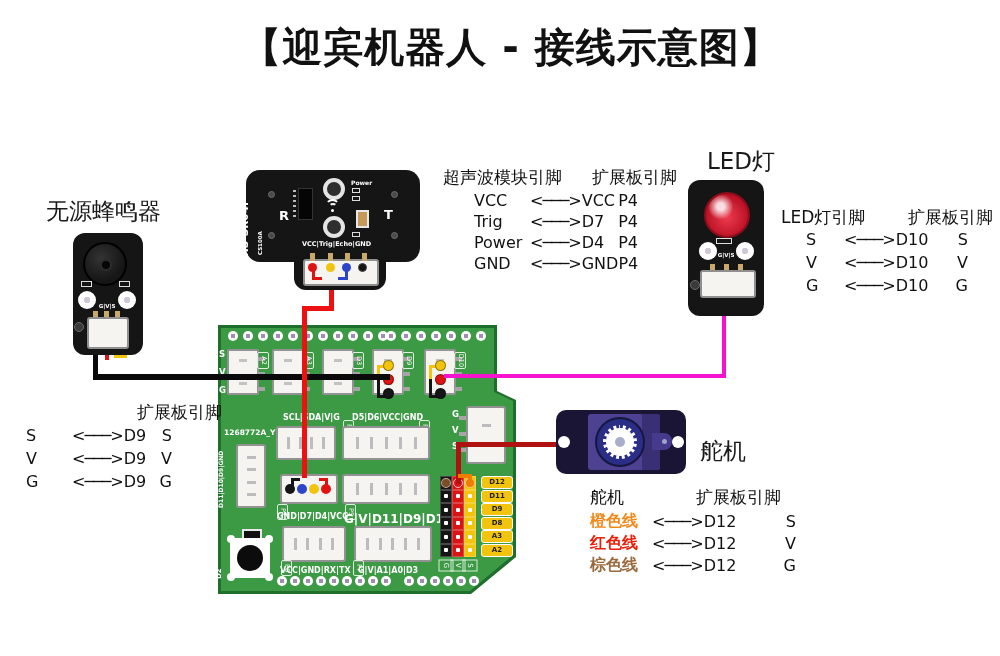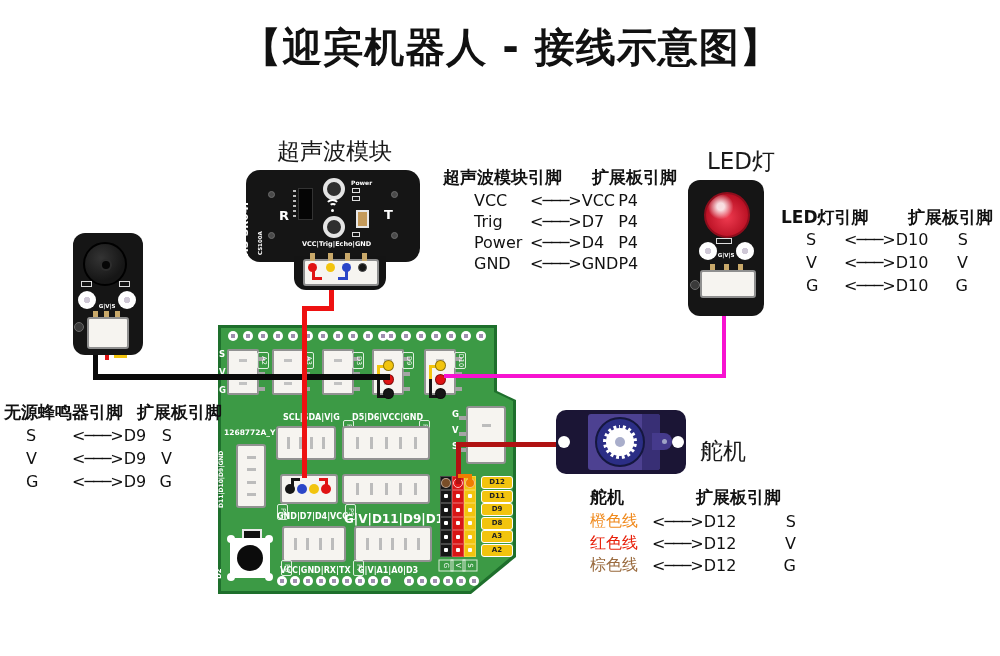--- a/index.html
+++ b/index.html
@@ -1,31 +1,31 @@
 <!DOCTYPE html>
 <html><head>
 <meta charset="utf-8">
 <style>
   html,body{margin:0;padding:0;background:#fff;font-family:"DejaVu Sans","Liberation Sans",sans-serif;}
   .canvas{position:relative;width:1000px;height:656px;background:#fff;overflow:hidden;}
   .abs{position:absolute;box-sizing:border-box;}
   .title{position:absolute;left:0;right:0;top:20px;text-align:center;font-size:40px;font-weight:600;color:#111;letter-spacing:1px;margin-left:22px;}
   .mod-label{position:absolute;font-size:23px;color:#1a1a1a;z-index:9;}
   
-  .tbl-h{position:absolute;font-size:17px;font-weight:700;color:#111;z-index:3;}
+  .tbl-h{position:absolute;font-size:17px;font-weight:400;color:#111;z-index:3;}
   .ptable-rows{position:absolute;display:flex;flex-direction:column;z-index:3;}
   .trow{display:flex;align-items:center;font-size:16px;color:#111;}
   .t-from{flex:none;}
   .t-arrow{letter-spacing:-1px;}
   .t-to{margin-left:1px;}
   .t-pin{margin-left:auto;}
   .rows-ultra .trow{height:21px;} .rows-ultra .t-from{width:56px;}
   .rows-led .trow{height:23px;}   .rows-led .t-from{width:38px;}
   .rows-buz .trow{height:23px;}   .rows-buz .t-from{width:46px;}
-  .rows-servo .trow{height:22px;} .rows-servo .t-from{width:62px;}
+  .rows-servo .trow{height:22px;} .rows-servo .t-from{width:62px;font-weight:bold;}
   
   .board-outer{position:absolute;left:218px;top:325px;width:298px;height:269px;background:#1e6f2c;
     clip-path:polygon(0 0,279px 0,279px 66px,298px 75px,298px 232px,253px 269px,0 269px);}
   .board-inner{position:absolute;left:221px;top:328px;width:292px;height:263px;background:#3c9a45;
     clip-path:polygon(0 0,273px 0,273px 64px,292px 73px,292px 227px,249px 263px,0 263px);}
   .holes{position:absolute;display:flex;z-index:2;}
   .hole{width:10px;height:10px;border-radius:50%;background:radial-gradient(circle,#9e8fae 0 2.4px,#ffffff 2.5px);flex:none;}
   .silk{position:absolute;color:#fff;font-weight:600;z-index:2;white-space:nowrap;}
   .jst{position:absolute;background:#f6f4f0;border:2px solid #929292;border-radius:3px;z-index:2;display:flex;align-items:center;justify-content:space-evenly;box-sizing:border-box;}
   .jst.vert{flex-direction:column;}
@@ -60,21 +60,21 @@
   .pinstub{position:absolute;background:#c9a96a;z-index:9;}
   .rot{transform:rotate(-90deg);transform-origin:left bottom;white-space:nowrap;}
 </style>
 </head>
 <body>
 
 <div class="canvas">
 
   <div class="title">【迎宾机器人 - 接线示意图】</div>
 
-  <div class="mod-label" style="left:277px;top:136px;">超声波模块</div>
+  <div class="mod-label" style="left:46px;top:196px;">无源蜂鸣器</div>
   <div class="mod-label" style="left:707px;top:146px;">LED灯</div>
   <div class="mod-label" style="left:700px;top:436px;">舵机</div>
 
   <div class="board-outer"></div>
   <div class="board-inner"></div>
 
   <div class="holes" style="left:228px;top:331px;gap:5px;">
       <span class="hole"></span>
       <span class="hole"></span>
       <span class="hole"></span>
@@ -488,21 +488,20 @@
         <span class="t-pin">V</span>
       </div>
       <div class="trow">
         <span class="t-from">G</span>
         <span class="t-arrow">&lt;───&gt;</span>
         <span class="t-to">D10</span>
         <span class="t-pin">G</span>
       </div>
     </div>
 
-  <div class="tbl-h" style="left:4px;top:401px;">无源蜂鸣器引脚</div>
   <div class="tbl-h" style="left:137px;top:401px;">扩展板引脚</div>
   <div class="ptable-rows rows-buz" style="left:26px;top:424px;width:146px;">
       <div class="trow">
         <span class="t-from">S</span>
         <span class="t-arrow">&lt;───&gt;</span>
         <span class="t-to">D9</span>
         <span class="t-pin">S</span>
       </div>
       <div class="trow">
         <span class="t-from">V</span>

